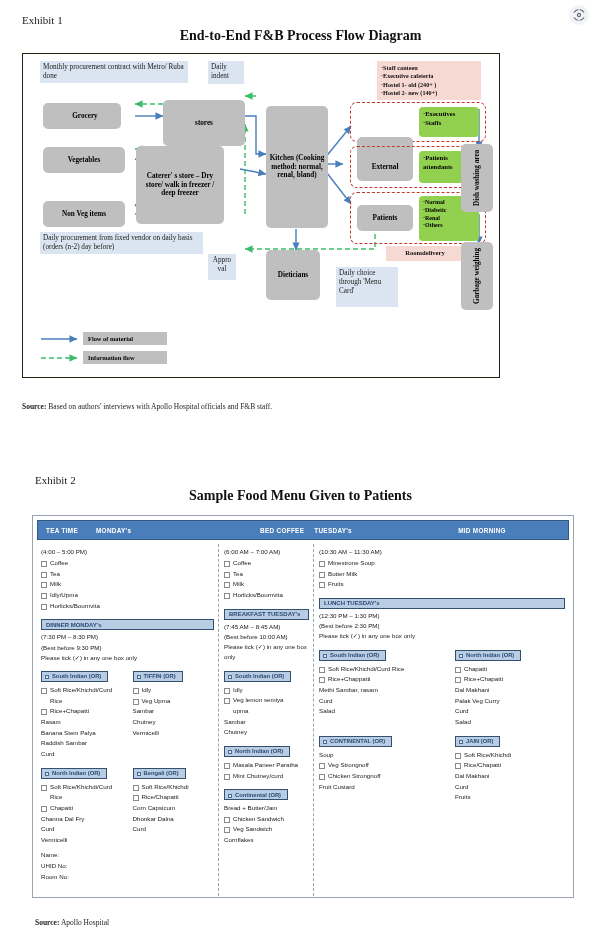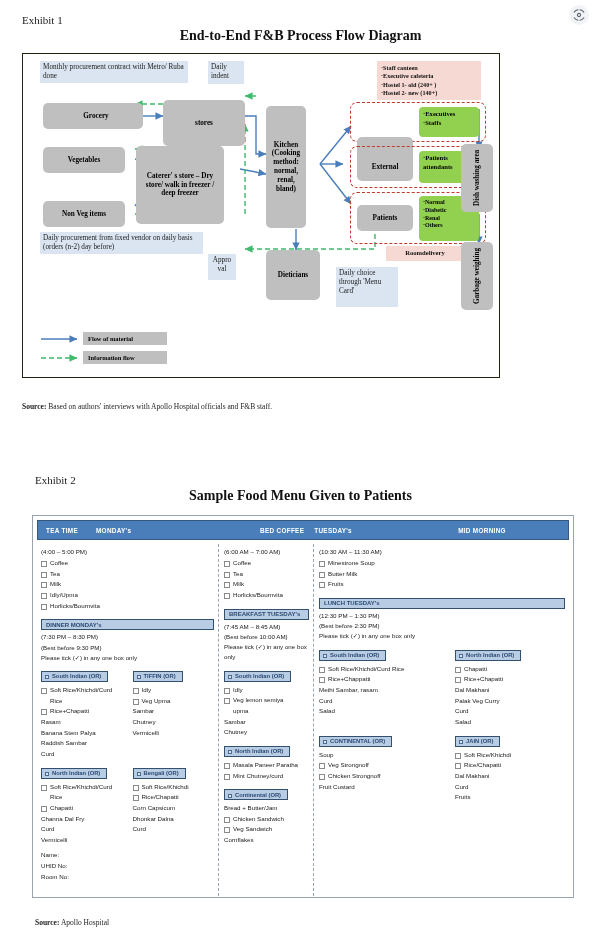--- a/index.html
+++ b/index.html
@@ -176,31 +176,31 @@
       <path d="M138,95 L112,95"></path>
       <path d="M138,160 L112,160"></path>
       <path d="M222,160 L222,70"></path>
       <path d="M352,172 L352,195 L222,195"></path>
     </g>
   </svg>
 
   <div class="dg bx-blue" style="left:17px; top:7px; width:148px;">Monthly procurement contract with Metro/ Ruba done</div>
   <div class="dg bx-blue" style="left:185px; top:7px; width:36px; height:23px;">Daily indent</div>
 
-  <div class="dg bx-grey" style="left:20px; top:49px; width:100px; height:26px;padding-left:8px;">Grocery</div>
+  <div class="dg bx-grey" style="left:20px; top:49px; width:78px; height:26px;padding-left:8px;">Grocery</div>
   <div class="dg bx-grey" style="left:140px; top:46px; width:82px; height:46px;">stores</div>
   <div class="dg bx-grey" style="left:20px; top:93px; width:82px; height:26px;">Vegetables</div>
   <div class="dg bx-grey" style="left:20px; top:147px; width:82px; height:26px;">Non Veg items</div>
   <div class="dg bx-grey" style="left:113px; top:92px; width:88px; height:78px;">Caterer' s store – Dry store/ walk in freezer / deep freezer</div>
 
   <div class="dg bx-blue" style="left:17px; top:178px; width:163px;">Daily procurement from fixed vendor on daily basis (orders (n-2) day before)</div>
 
   <div class="dg bx-blue" style="left:185px; top:200px; width:28px; height:26px; text-align:center;">Appro val</div>
 
-  <div class="dg bx-grey" style="left:243px; top:52px; width:40px; height:122px;">Kitchen (Cooking method: normal, renal, bland)</div>
+  <div class="dg bx-grey" style="left:243px; top:52px; width:62px; height:122px;">Kitchen (Cooking method: normal, renal, bland)</div>
 
   <div class="dg bx-grey" style="left:243px; top:196px; width:54px; height:50px;">Dieticians</div>
   <div class="dg bx-blue" style="left:313px; top:213px; width:62px; height:40px;">Daily choice through 'Menu Card'</div>
 
   <div class="dg bx-pink" style="left:354px; top:7px; width:104px; white-space:pre-line;">·Staff canteen
 ·Executive cafeteria
 ·Hostel 1- old (240+ )
 ·Hostel 2- new (140+)</div>
 
   <div class="dg dash-red" style="left:327px; top:48px; width:136px; height:40px;">

